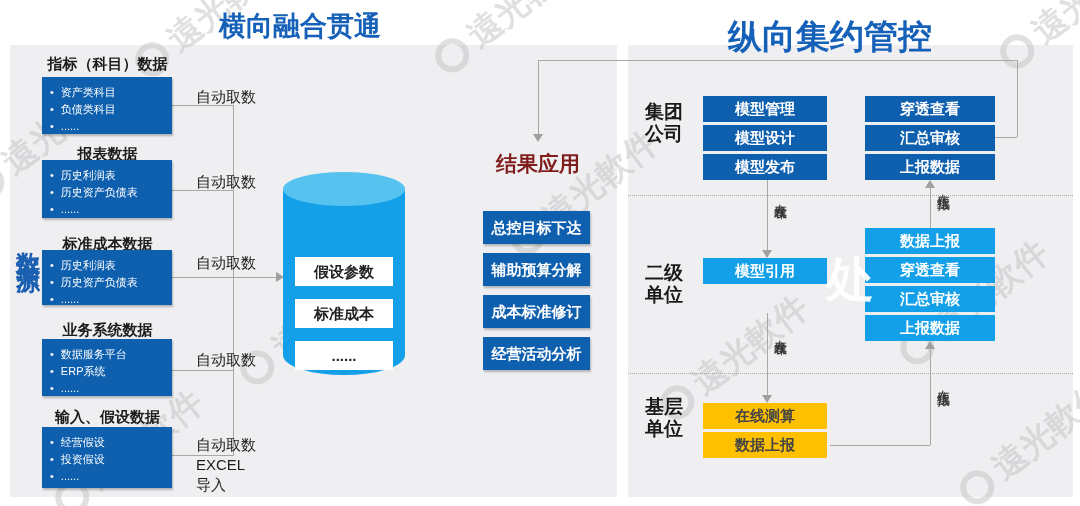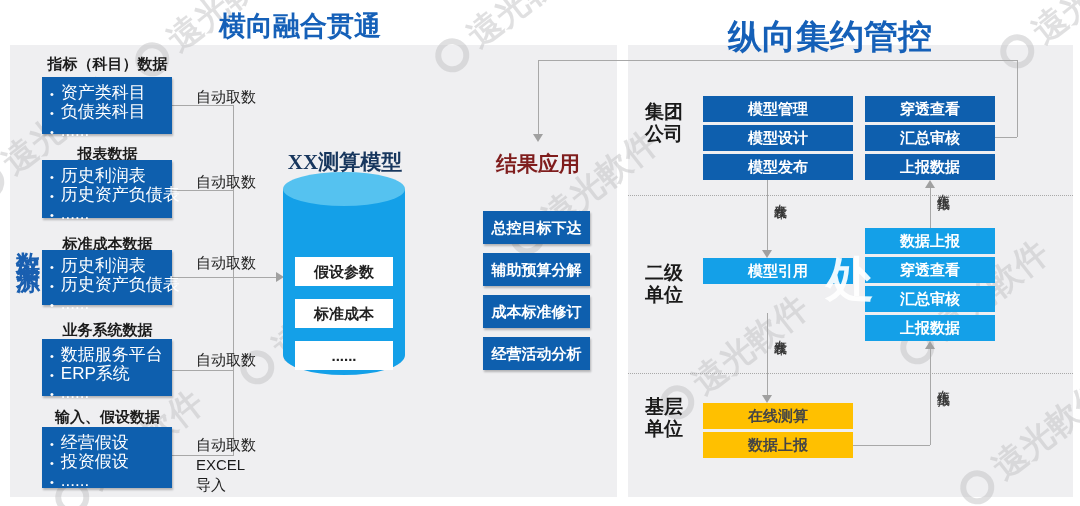--- a/index.html
+++ b/index.html
@@ -14,42 +14,42 @@
       transform:rotate(-38deg);color:#c3c3c5;opacity:.5;pointer-events:none;}
   .wm-circle{width:22px;height:22px;border:6px solid currentColor;border-radius:50%;flex:0 0 auto;}
   .wm-text{font-size:34px;font-weight:800;white-space:nowrap;}
   .wm-white{position:absolute;z-index:6;font-size:48px;font-weight:800;color:rgba(255,255,255,.92);pointer-events:none;}
   
   .grp-header{position:absolute;z-index:4;left:40px;width:135px;text-align:center;
               font-size:15px;font-weight:700;color:#1c1c1c;}
   .grp-box{position:absolute;z-index:4;left:42px;width:130px;background:#0e5fae;color:#fff;
            box-shadow:1px 2px 2px rgba(0,0,0,.25);}
   .grp-box ul{margin:7px 4px 4px 8px;padding:0;list-style:none;}
-  .grp-box li{font-size:17px;line-height:17px;white-space:nowrap;}
+  .grp-box li{font-size:11px;line-height:17px;white-space:nowrap;}
   .grp-box li::before{content:"•";margin-right:7px;font-size:11px;}
   .tag{position:absolute;z-index:4;left:176px;width:64px;font-size:15px;color:#1c1c1c;line-height:20px;margin-left:20px;}
   .side-label{position:absolute;z-index:4;left:12px;top:233px;writing-mode:vertical-rl;
               font-size:24px;font-weight:800;color:#1a5fb0;letter-spacing:6px;}
   
   #cyl{position:absolute;left:283px;top:172px;width:122px;height:203px;z-index:3;}
   #cyl .body{position:absolute;left:0;right:0;top:17px;bottom:0;background:#14a0e8;
              border-radius:0 0 61px 61px / 0 0 20px 20px;}
   #cyl .top{position:absolute;left:0;right:0;top:0;height:34px;background:#55c2f0;border-radius:50%;}
   .cyl-layer{position:absolute;left:12px;width:98px;height:29px;background:#fff;z-index:4;
              font-size:15px;font-weight:700;color:#222;text-align:center;line-height:29px;}
   .mid-title{position:absolute;z-index:4;text-align:center;font-family:"Liberation Serif","DejaVu Serif",serif;
              font-size:21px;font-weight:600;}
   
   .res-box{position:absolute;z-index:4;left:483px;width:107px;height:33px;background:#0e5fae;
            color:#fff;font-size:15px;font-weight:700;text-align:center;line-height:33px;
            box-shadow:1px 2px 2px rgba(0,0,0,.25);}
   
   .tier-label{position:absolute;z-index:4;left:645px;font-size:19px;font-weight:800;color:#1a1a1a;line-height:22px;}
   .rbox{position:absolute;z-index:4;height:26px;font-size:15px;font-weight:700;text-align:center;line-height:26px;}
-  .rbox.model{left:703px;width:150px;}
+  .rbox.model{left:703px;width:124px;}
   .rbox.report{left:865px;width:130px;}
   .rbox.dark{background:#0e5fae;color:#fff;}
   .rbox.bright{background:#14a0e8;color:#fff;}
   .rbox.yellow{background:#ffc000;color:#454545;}
   
   .hline,.vline{position:absolute;z-index:3;background:#a8a8a8;}
   .hline{height:1px;} .vline{width:1px;}
   .dotline{position:absolute;z-index:3;left:628px;width:445px;border-top:1px dotted #a9a9a9;}
   .arrow{position:absolute;z-index:3;width:0;height:0;}
   .arrow.down{border-left:5px solid transparent;border-right:5px solid transparent;border-top:8px solid #a0a0a0;}
@@ -165,21 +165,20 @@
   </div>
 
   <div class="hline" style="left:172px;top:105px;width:62px"></div>
   <div class="hline" style="left:172px;top:190px;width:62px"></div>
   <div class="hline" style="left:172px;top:277px;width:104px"></div>
   <div class="arrow right" style="left:276px;top:272px"></div>
   <div class="hline" style="left:172px;top:370px;width:62px"></div>
   <div class="hline" style="left:172px;top:455px;width:62px"></div>
   <div class="vline" style="left:233px;top:105px;height:350px"></div>
 
-  <div class="mid-title" style="left:270px;top:148px;width:150px;color:#17365d">XX测算模型</div>
   <div id="cyl">
     <div class="body"></div>
     <div class="top"></div>
   </div>
   <div class="cyl-layer" style="left:295px;top:257px">假设参数</div>
   <div class="cyl-layer" style="left:295px;top:299px">标准成本</div>
   <div class="cyl-layer" style="left:295px;top:341px">......</div>
 
   <div class="mid-title" style="left:483px;top:150px;width:110px;color:#7f1d1d">结果应用</div>
   <div class="res-box" style="top:211px">总控目标下达</div>

